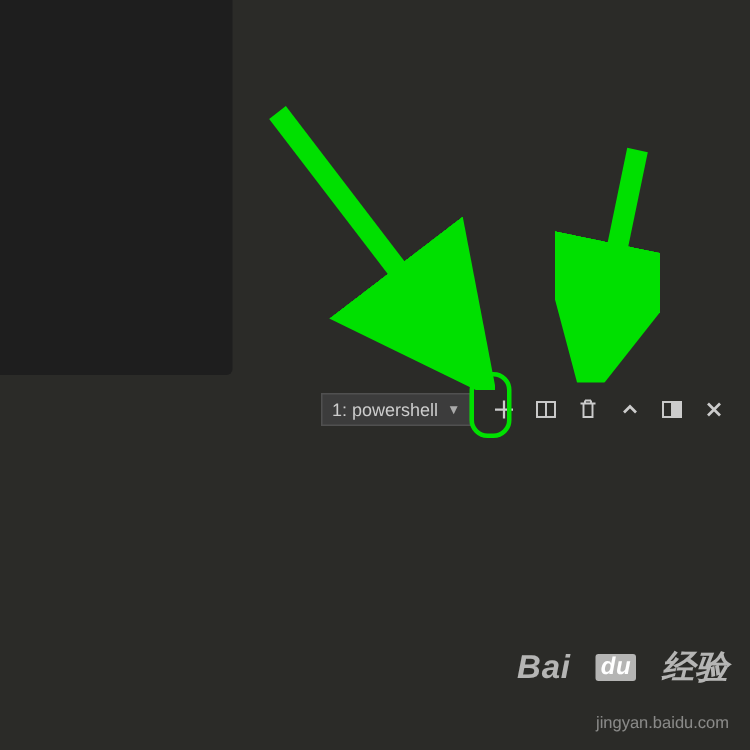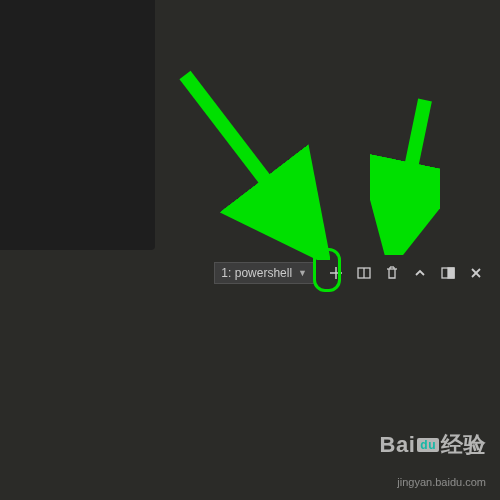--- a/index.html
+++ b/index.html
@@ -87,26 +87,27 @@
       text-align: right;
       color: rgba(255,255,255,0.65);
     }
     .watermark .brand {
       font-size: 22px;
       font-weight: bold;
       letter-spacing: 0.5px;
       display: flex;
       align-items: center;
       justify-content: flex-end;
-      gap: 2px;
+      gap: 17px;
+      font-style: italic;
     }
     .watermark .brand .du-box {
       background: rgba(255,255,255,0.65);
-      color: #14b8a6;
-      font-size: 12px;
+      color: #ffffff;
+      font-size: 16px;
       padding: 1px 3px;
       border-radius: 2px;
       font-weight: bold;
       line-height: 1;
     }
     .watermark .url {
       font-size: 11px;
       color: rgba(255,255,255,0.45);
       margin-top: 16px;
     }

